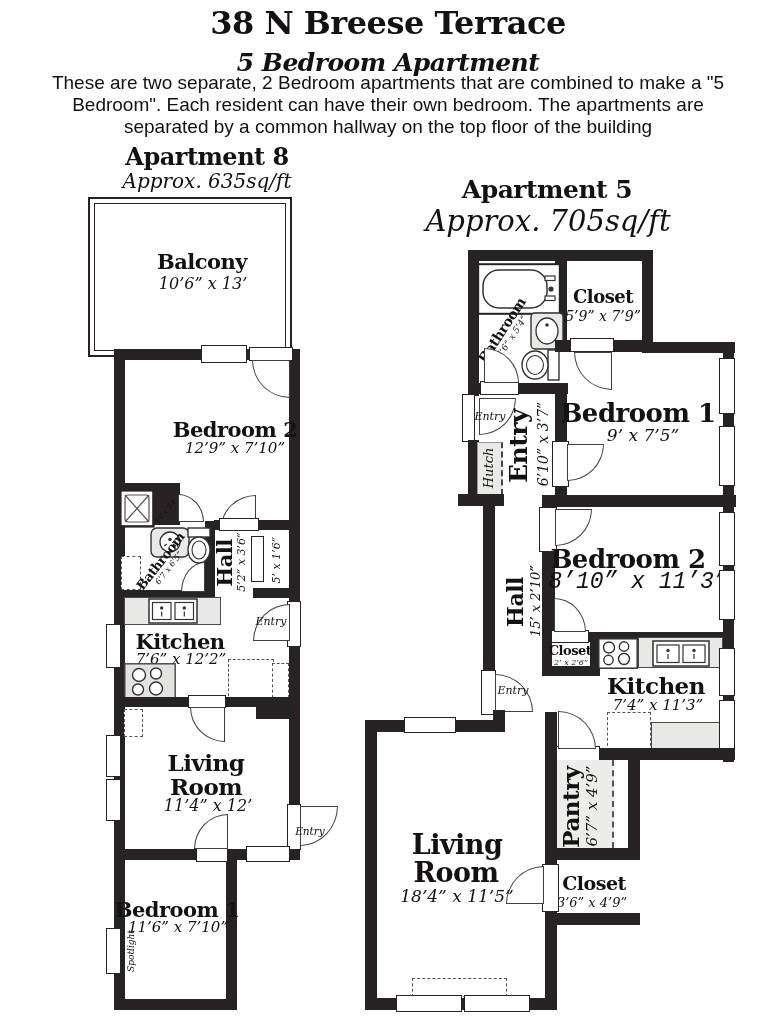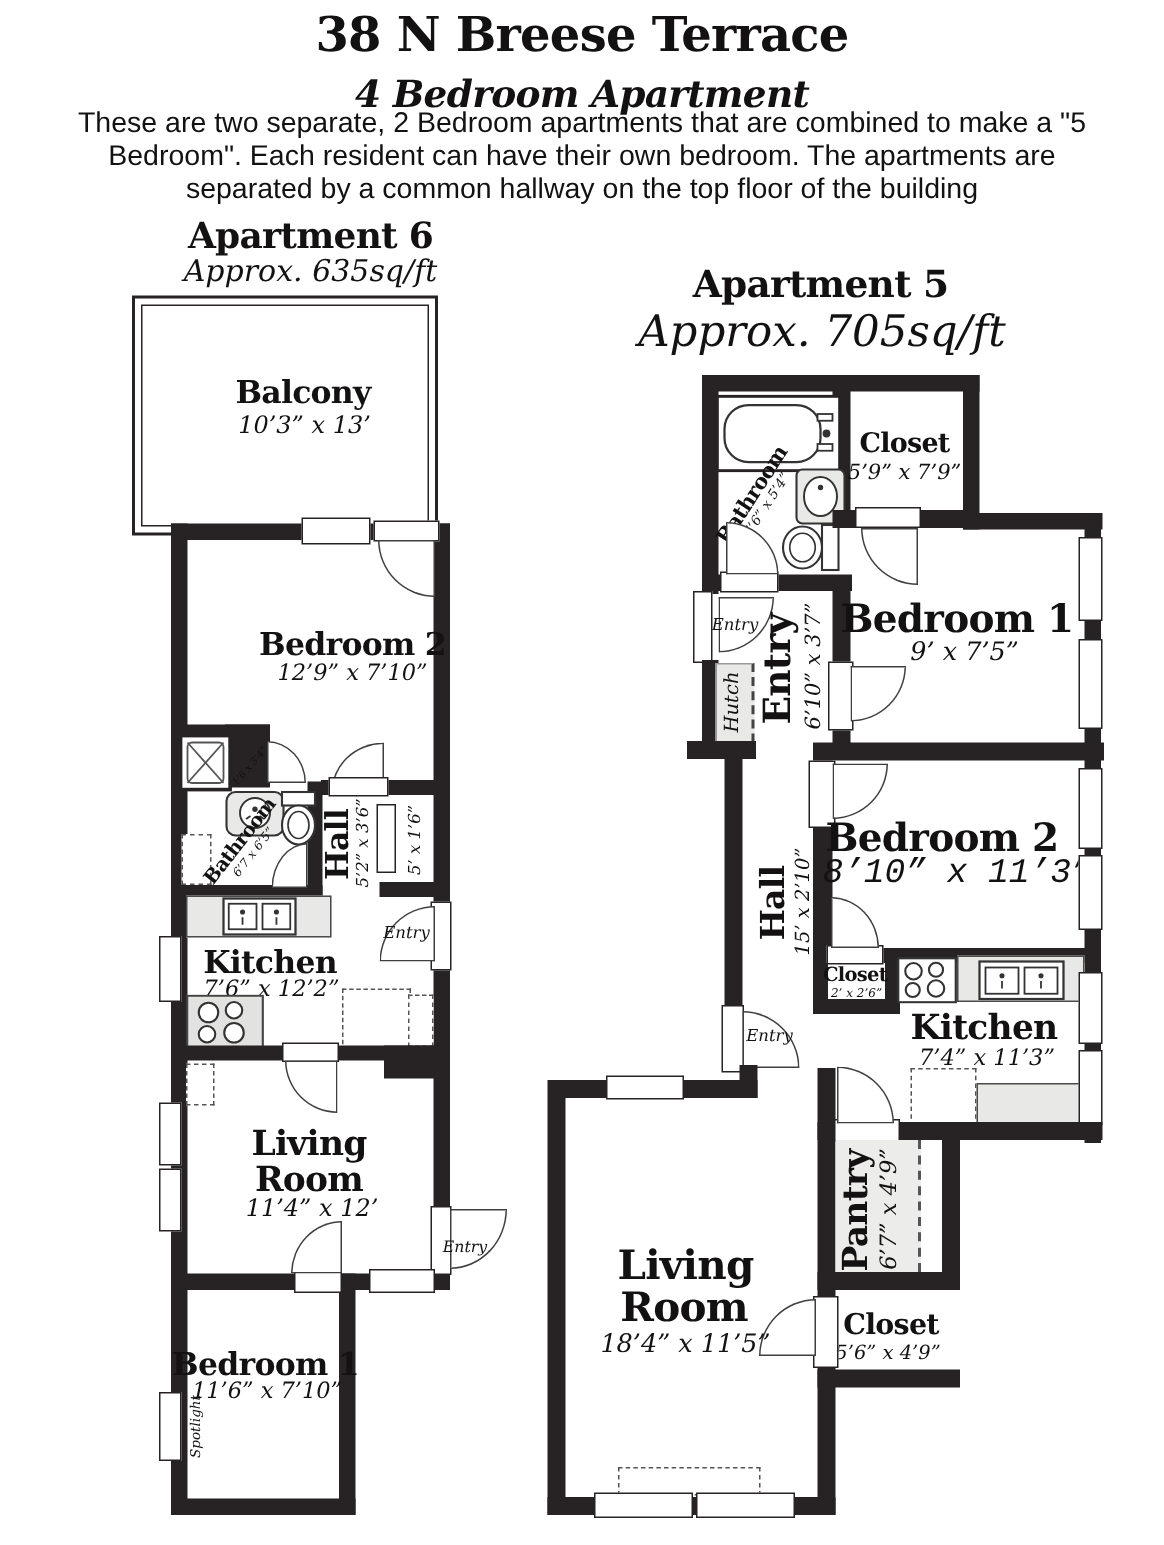--- a/index.html
+++ b/index.html
@@ -24,34 +24,34 @@
   .hdr{position:absolute;left:0;width:776px;text-align:center;}
   .fix{position:absolute;}
 </style>
 </head>
 <body>
 
 <div id="canvas">
 
   
   <div class="hdr b" style="top:4px;font-size:32px;">38 N Breese Terrace</div>
-  <div class="hdr b i" style="top:48px;font-size:25px;">4 Bedroom Apartment</div>
+  <div class="hdr b i" style="top:48px;font-size:25px;">5 Bedroom Apartment</div>
   <div style="position:absolute;top:72px;left:30px;width:716px;text-align:center;font-family:'Liberation Sans',sans-serif;font-size:19px;line-height:22px;">These are two separate, 2 Bedroom apartments that are combined to make a "5 Bedroom". Each resident can have their own bedroom. The apartments are separated by a common hallway on the top floor of the building</div>
 
   
   <div class="grp">
-    <div class="lbl b" style="left:207px;top:157px;font-size:24px;">Apartment 6</div>
+    <div class="lbl b" style="left:207px;top:157px;font-size:24px;">Apartment 8</div>
     <div class="lbl i" style="left:207px;top:181px;font-size:20px;">Approx. 635sq/ft</div>
 
     
     <div style="position:absolute;left:88px;top:197px;width:204px;height:160px;border:2.4px solid #272223;box-sizing:border-box;">
       <div style="position:absolute;left:4px;top:4px;right:4px;bottom:4px;border:1.6px solid #272223;"></div>
     </div>
     <div class="lbl b" style="left:202px;top:262px;font-size:21px;">Balcony</div>
-    <div class="lbl i" style="left:203px;top:284px;font-size:16px;">10’3” x 13’</div>
+    <div class="lbl i" style="left:203px;top:284px;font-size:16px;">10’6” x 13’</div>
 
     
     <div class="w" style="left:114px;top:349px;width:186px;height:11px;"></div>
     <div class="w" style="left:114px;top:349px;width:11px;height:661px;"></div>
     <div class="w" style="left:289px;top:349px;width:11px;height:511px;"></div>
     <div class="w" style="left:226px;top:849px;width:74px;height:11px;"></div>
     <div class="w" style="left:226px;top:849px;width:11px;height:161px;"></div>
     <div class="w" style="left:114px;top:999px;width:123px;height:11px;"></div>
 
     
@@ -293,21 +293,21 @@
     
     <div class="w" style="left:545px;top:712px;width:12px;height:298px;"></div>
     <div class="w" style="left:628px;top:754px;width:12px;height:104px;"></div>
     <div style="position:absolute;left:557px;top:760px;width:57px;height:88px;background:#ececea;border-right:2px dashed #555;box-sizing:border-box;"></div>
     <div class="lbl b r90" style="left:571px;top:807px;font-size:23px;">Pantry</div>
     <div class="lbl i r90" style="left:593px;top:806px;font-size:15px;">6’7” x 4’9”</div>
     <div class="w" style="left:545px;top:848px;width:95px;height:12px;"></div>
 
     
     <div class="lbl b" style="left:594px;top:884px;font-size:19px;">Closet</div>
-    <div class="lbl i" style="left:592px;top:903px;font-size:13px;">5’6” x 4’9”</div>
+    <div class="lbl i" style="left:592px;top:903px;font-size:13px;">3’6” x 4’9”</div>
     <div class="w" style="left:545px;top:913px;width:95px;height:12px;"></div>
     <div class="thr" style="left:542px;top:864px;width:17px;height:48px;"></div>
     <div class="door d-tl" style="left:506px;top:866px;width:38px;height:38px;"></div>
 
     
     <div class="w" style="left:368px;top:720px;width:137px;height:12px;"></div>
     <div class="win" style="left:404px;top:717px;width:52px;height:16px;"></div>
     <div class="w" style="left:365px;top:720px;width:12px;height:290px;"></div>
     <div class="w" style="left:365px;top:998px;width:192px;height:12px;"></div>
     <div class="lbl b" style="left:457px;top:845px;font-size:27px;">Living</div>

